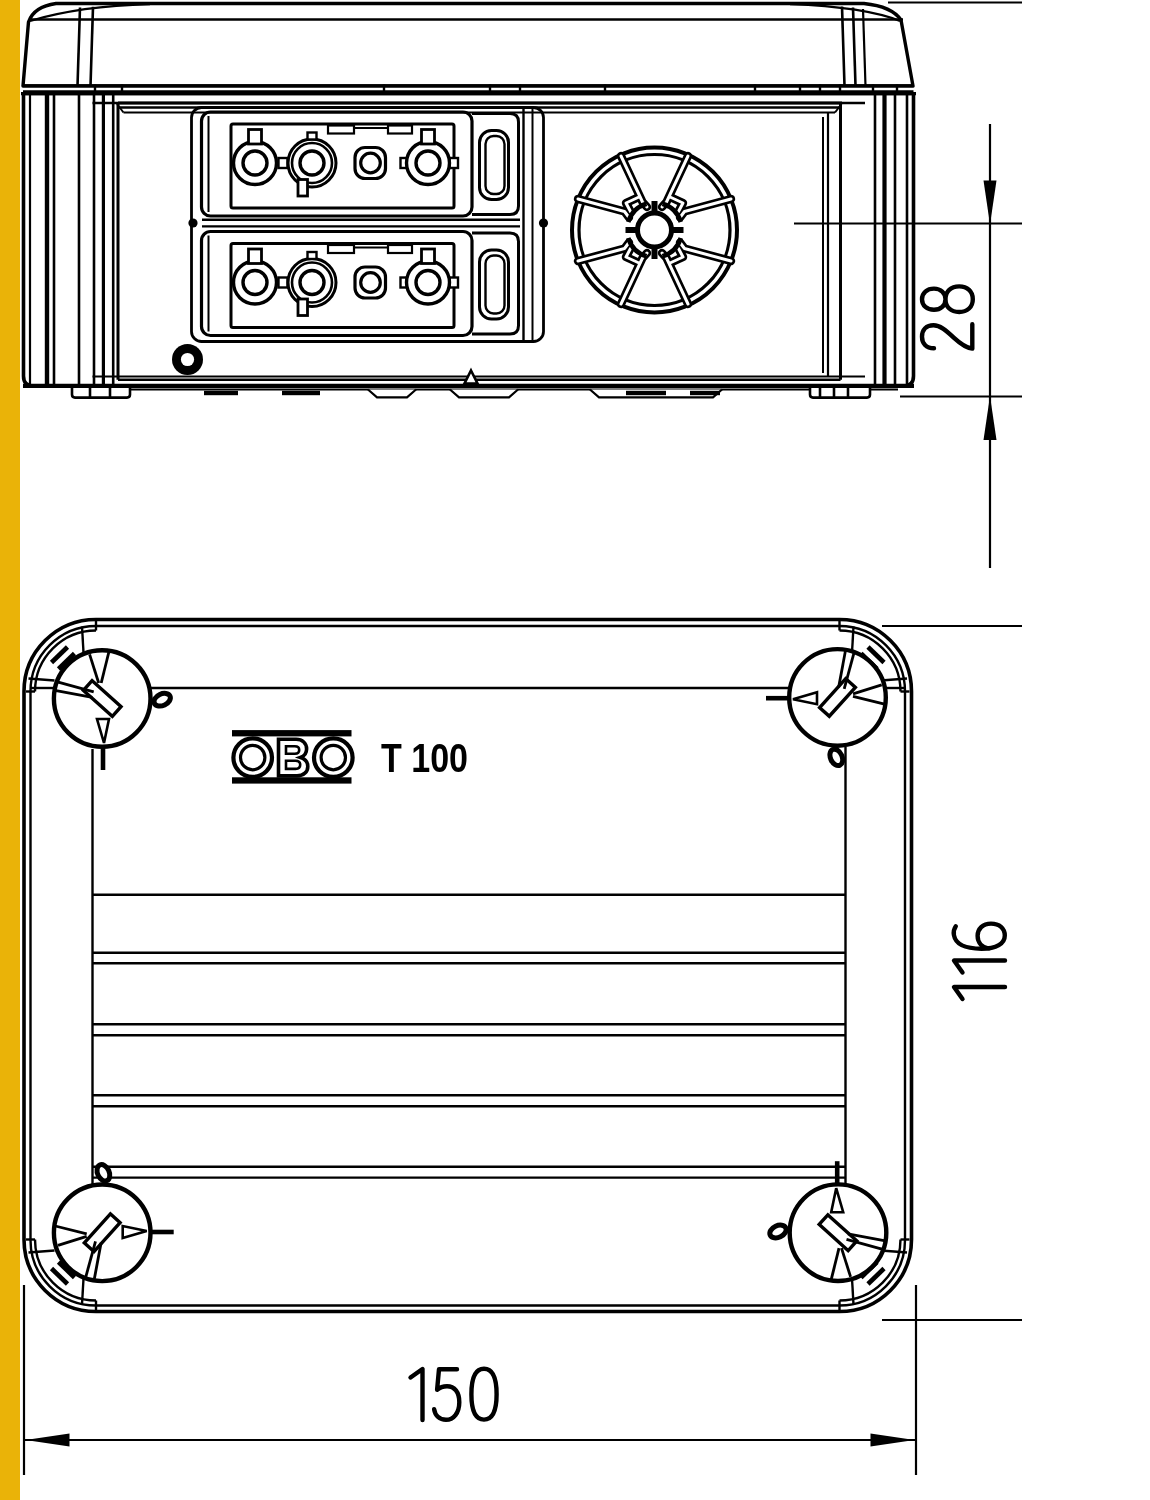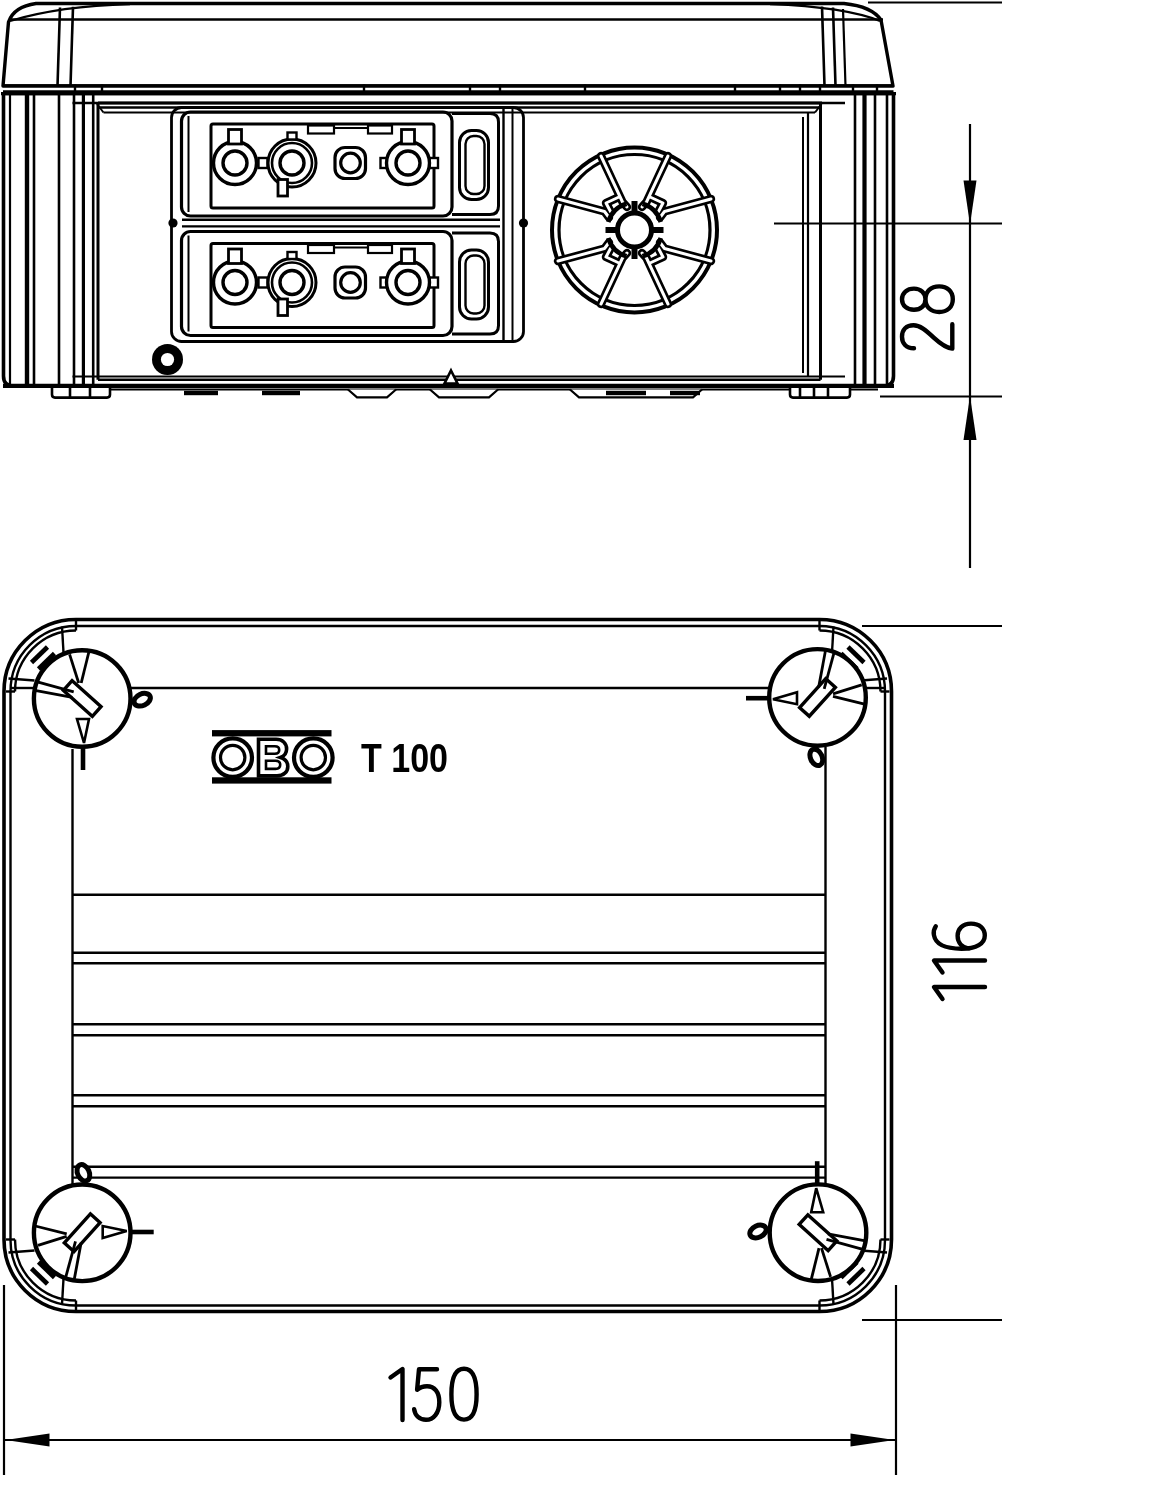--- a/index.html
+++ b/index.html
@@ -1,17 +1,17 @@
 <!DOCTYPE html>
 <html><head>
 <meta charset="utf-8">
 <title>T 100</title>
 <style>
 html,body{margin:0;padding:0;background:#ffffff;}
-#wrap{width:1002px;height:1500px;overflow:hidden;background:#0ea5e9;}
+#wrap{width:1002px;height:1500px;overflow:hidden;background:#eab308;padding-left:20px;}
 </style>
 </head>
 <body>
 
 <div id="wrap">
 <svg width="1150" height="1500" viewBox="0 0 1150 1500">
 <rect x="0" y="0" width="1150" height="1500" fill="#ffffff" stroke="none"></rect>
 
 <g>
 <path d="M 36,3.5 L 844,3.5 Q 872,6.5 881,20 L 893,86 L 3,86 L 8.5,22 Q 14,6.5 36,3.5 Z" fill="none" stroke="#000" stroke-width="3.4" stroke-linejoin="round" stroke-linecap="butt"></path>

